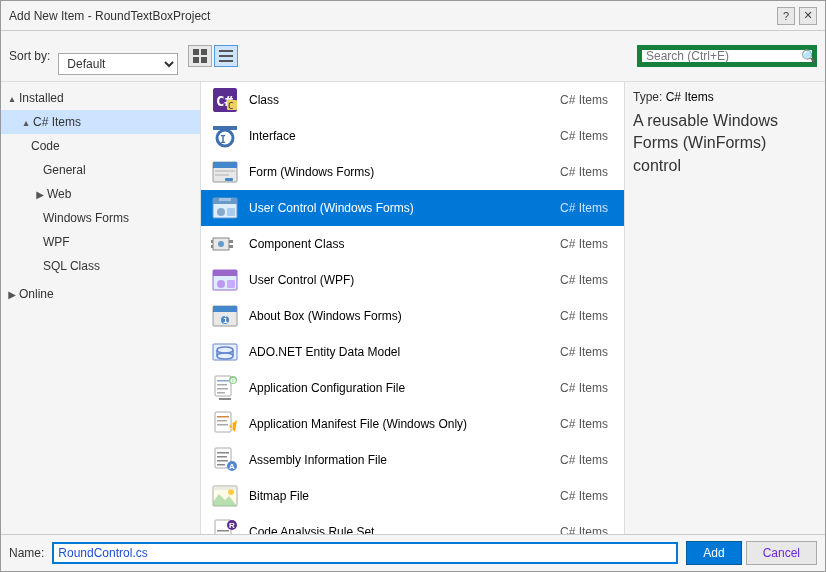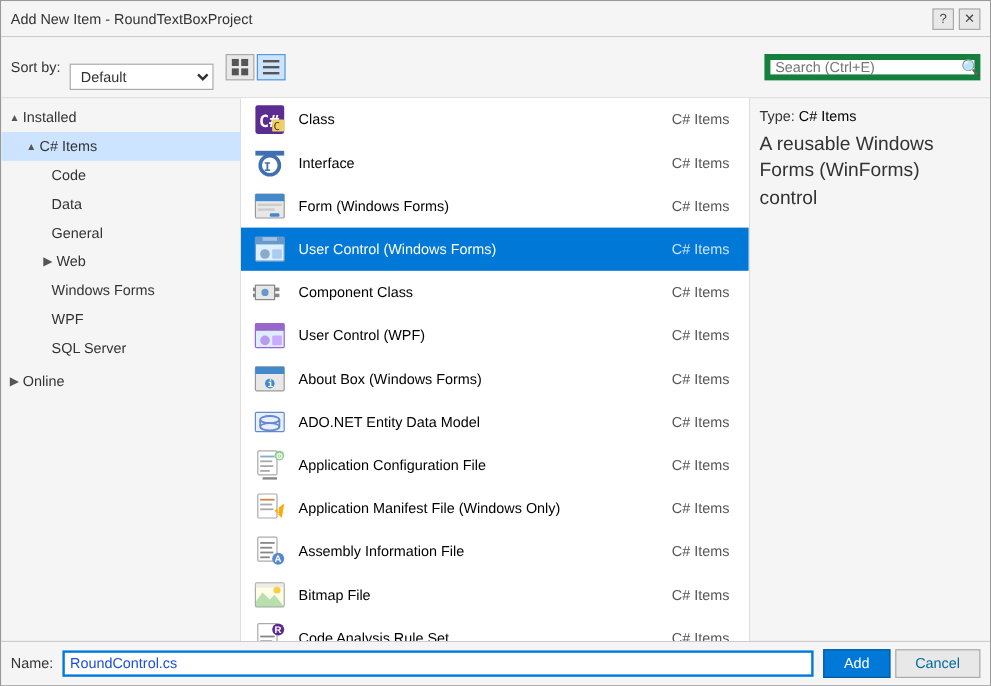--- a/index.html
+++ b/index.html
@@ -209,21 +209,21 @@
       color: #1d4ed8;
     }
     .action-buttons { display: flex; gap: 4px; }
     .btn {
       height: 24px;
       padding: 0 16px;
       font-size: 12px;
       border: 1px solid #aaa;
       cursor: pointer;
       background: #e8e8e8;
-      color: #0369a1;
+      color: #6d28d9;
     }
     .btn.primary { background: #0078d7; color: white; border-color: #005a9e; font-weight: 500; }
   </style>
 </head>
 <body>
 
 <div class="dialog">
 
   <div class="title-bar">
     <span class="title-bar-title">Add New Item - RoundTextBoxProject</span>
@@ -274,27 +274,22 @@
             <span class="tree-label">Installed</span>
           </div>
         </div>
         <div class="tree-item selected">
           <div class="tree-row" style="padding-left: 18px;">
             <span class="tree-expand">▴</span>
             <span class="tree-label">C# Items</span>
           </div>
         </div>
         <div class="tree-item">
-          <div class="tree-row" style="padding-left: 42px;">
+          <div class="tree-row" style="padding-left: 30px;">
             <span class="tree-label">Code</span>
-          </div>
-        </div>
-        <div class="tree-item">
-          <div class="tree-row" style="padding-left: 42px;">
-            <span class="tree-label">Data</span>
           </div>
         </div>
         <div class="tree-item">
           <div class="tree-row" style="padding-left: 42px;">
             <span class="tree-label">General</span>
           </div>
         </div>
         <div class="tree-item">
           <div class="tree-row" style="padding-left: 32px;">
             <span class="tree-expand">▶</span>
@@ -306,21 +301,21 @@
             <span class="tree-label">Windows Forms</span>
           </div>
         </div>
         <div class="tree-item">
           <div class="tree-row" style="padding-left: 42px;">
             <span class="tree-label">WPF</span>
           </div>
         </div>
         <div class="tree-item">
           <div class="tree-row" style="padding-left: 42px;">
-            <span class="tree-label">SQL Server</span>
+            <span class="tree-label">SQL Class</span>
           </div>
         </div>
         <div class="separator"></div>
         <div class="tree-item">
           <div class="tree-row">
             <span class="tree-expand">▶</span>
             <span class="tree-label">Online</span>
           </div>
         </div>
       </div>

